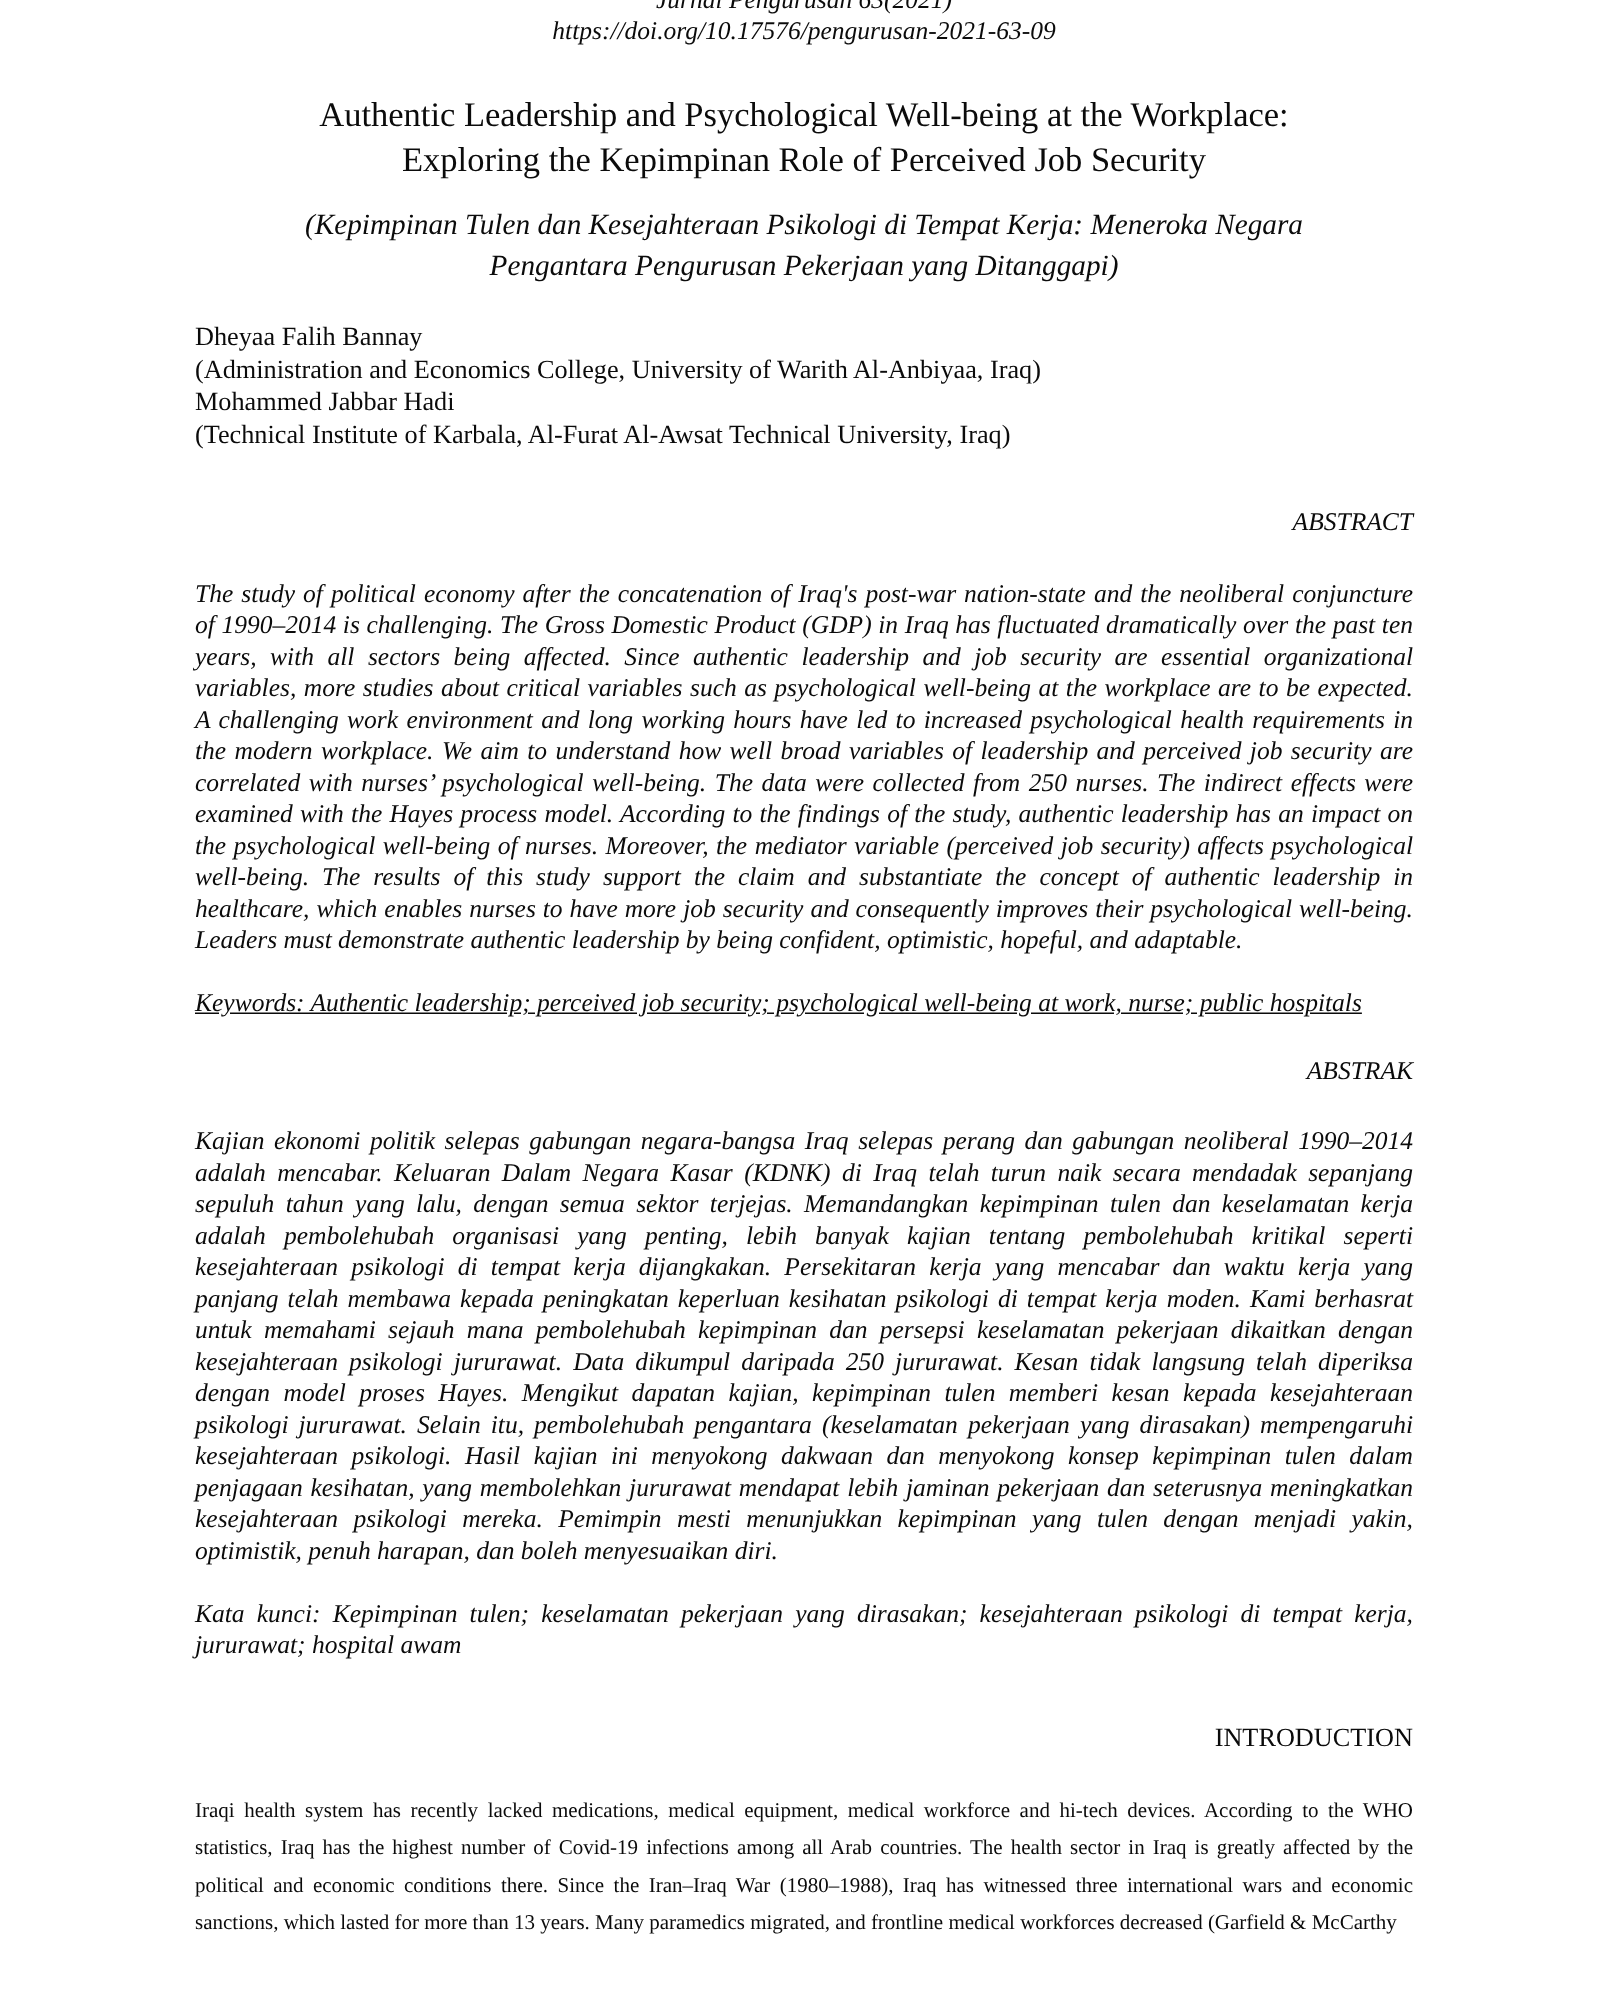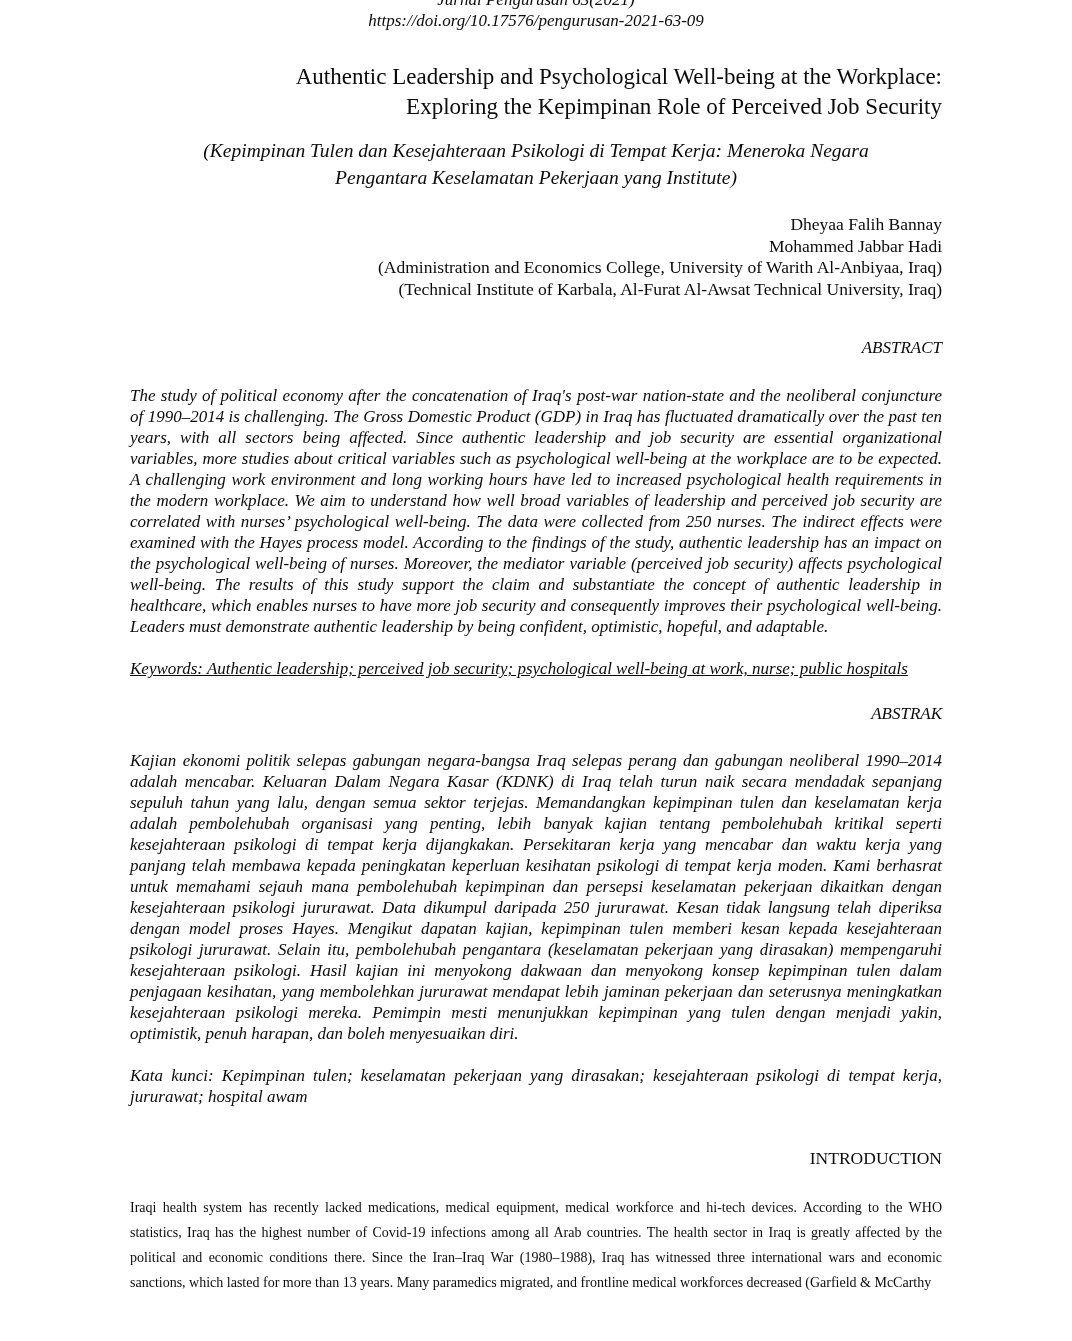--- a/index.html
+++ b/index.html
@@ -21,36 +21,36 @@
   .running-head {
     text-align: center;
     font-style: italic;
     font-size: 17px;
     line-height: 21px;
     margin-top: -11px; 
   }
   .running-head .line { display: block; }
   .paper-title {
     margin-top: 31px;
-    text-align: right;
+    text-align: center;
     font-size: 23px;
     line-height: 30px;
     font-weight: normal;
   }
   .paper-title .line { display: block; }
   .paper-title-malay {
     text-align: center;
     font-style: italic;
     font-size: 19.5px;
     line-height: 27px;
   }
   .paper-title-malay .line { display: block; }
   .authors-block {
     margin-top: 23px;
-    text-align: right;
+    text-align: left;
     font-size: 17.5px;
     line-height: 21.5px;
   }
   .authors-block .line { display: block; }
   .section-heading {
     text-align: right;
     font-size: 17px;
     line-height: 21px;
   }
   .heading-italic { font-style: italic; }
@@ -80,27 +80,27 @@
     <span class="line">https://doi.org/10.17576/pengurusan-2021-63-09</span>
   </div>
 
   <h1 class="paper-title">
     <span class="line">Authentic Leadership and Psychological Well-being at the Workplace:</span>
     <span class="line">Exploring the Kepimpinan Role of Perceived Job Security</span>
   </h1>
 
   <div class="paper-title-malay">
     <span class="line">(Kepimpinan Tulen dan Kesejahteraan Psikologi di Tempat Kerja: Meneroka Negara</span>
-    <span class="line">Pengantara Keselamatan Pekerjaan yang Institute)</span>
+    <span class="line">Pengantara Pengurusan Pekerjaan yang Ditanggapi)</span>
   </div>
 
   <div class="authors-block">
     <span class="line">Dheyaa Falih Bannay</span>
+    <span class="line">(Administration and Economics College, University of Warith Al-Anbiyaa, Iraq)</span>
     <span class="line">Mohammed Jabbar Hadi</span>
-    <span class="line">(Administration and Economics College, University of Warith Al-Anbiyaa, Iraq)</span>
     <span class="line">(Technical Institute of Karbala, Al-Furat Al-Awsat Technical University, Iraq)</span>
   </div>
 
   <div class="section-heading heading-italic abstract-heading">ABSTRACT</div>
 
   <p class="body-par italic-par abstract-body">The study of political economy after the concatenation of Iraq's post-war nation-state and the neoliberal conjuncture of 1990–2014 is challenging. The Gross Domestic Product (GDP) in Iraq has fluctuated dramatically over the past ten years, with all sectors being affected. Since authentic leadership and job security are essential organizational variables, more studies about critical variables such as psychological well-being at the workplace are to be expected. A challenging work environment and long working hours have led to increased psychological health requirements in the modern workplace. We aim to understand how well broad variables of leadership and perceived job security are correlated with nurses’ psychological well-being. The data were collected from 250 nurses. The indirect effects were examined with the Hayes process model. According to the findings of the study, authentic leadership has an impact on the psychological well-being of nurses. Moreover, the mediator variable (perceived job security) affects psychological well-being. The results of this study support the claim and substantiate the concept of authentic leadership in healthcare, which enables nurses to have more job security and consequently improves their psychological well-being. Leaders must demonstrate authentic leadership by being confident, optimistic, hopeful, and adaptable.</p>
 
   <p class="body-par italic-par keywords-par">Keywords: Authentic leadership; perceived job security; psychological well-being at work, nurse; public hospitals</p>
 
   <div class="section-heading heading-italic abstrak-heading">ABSTRAK</div>

